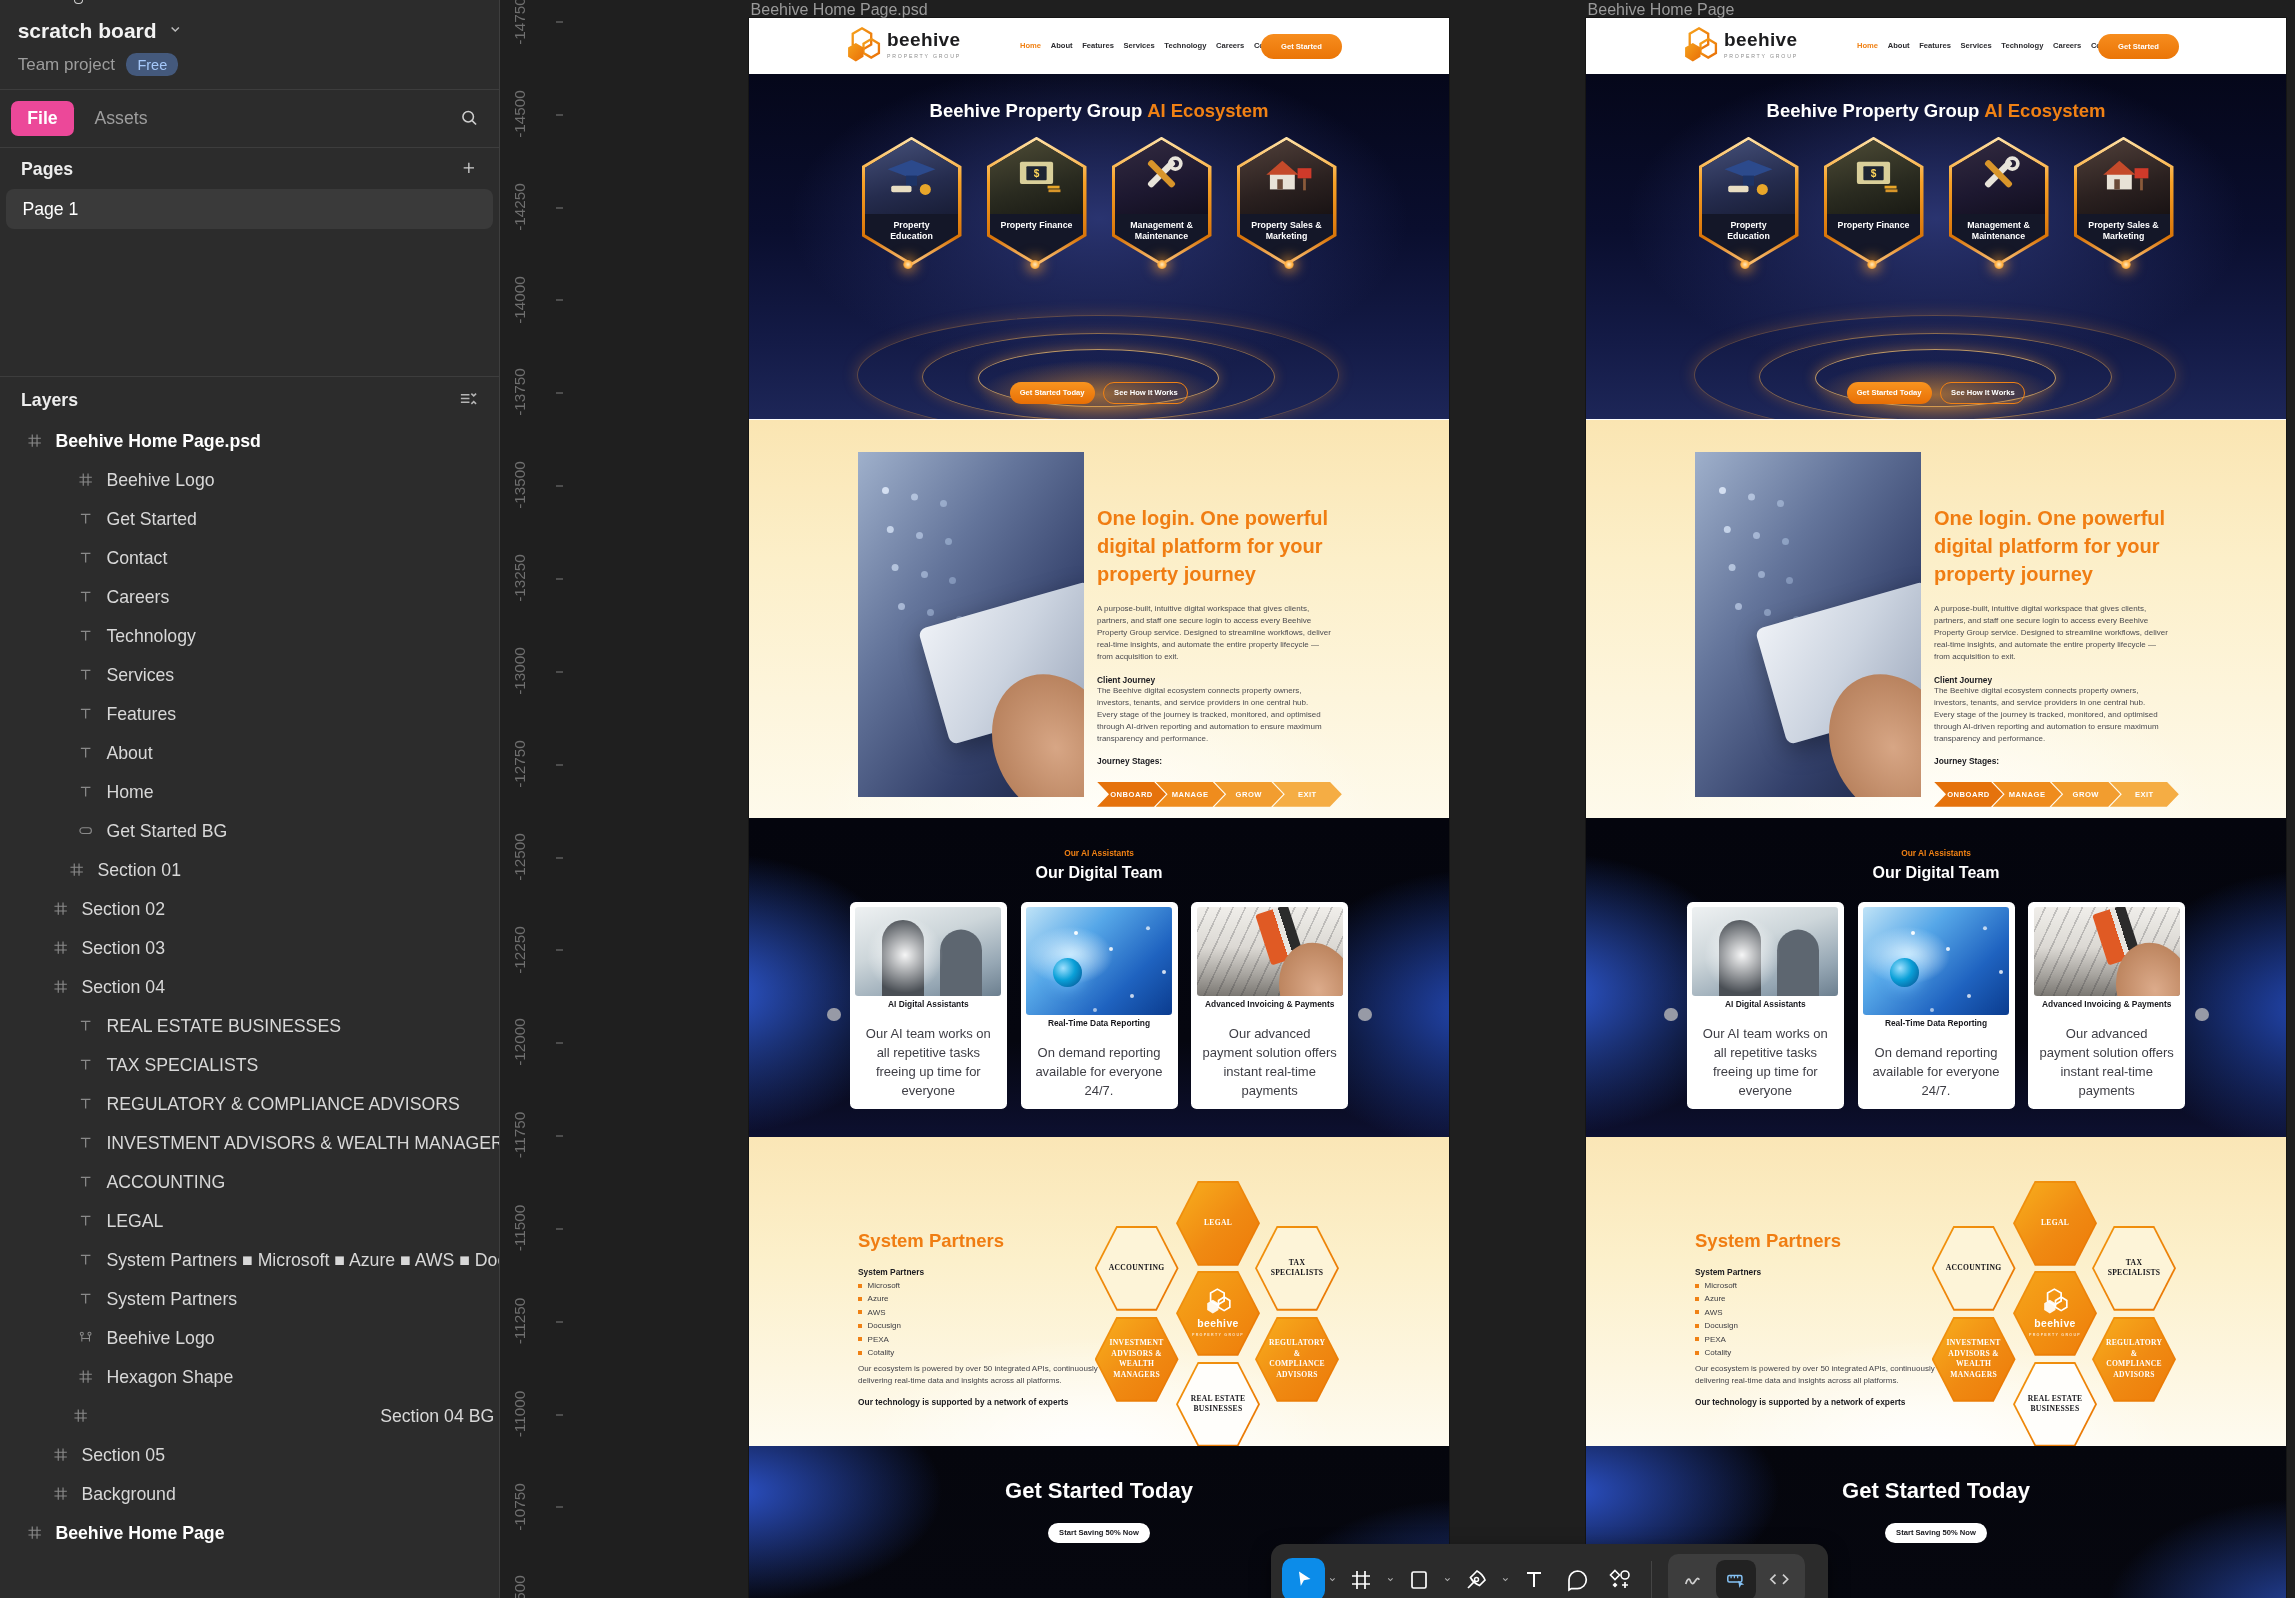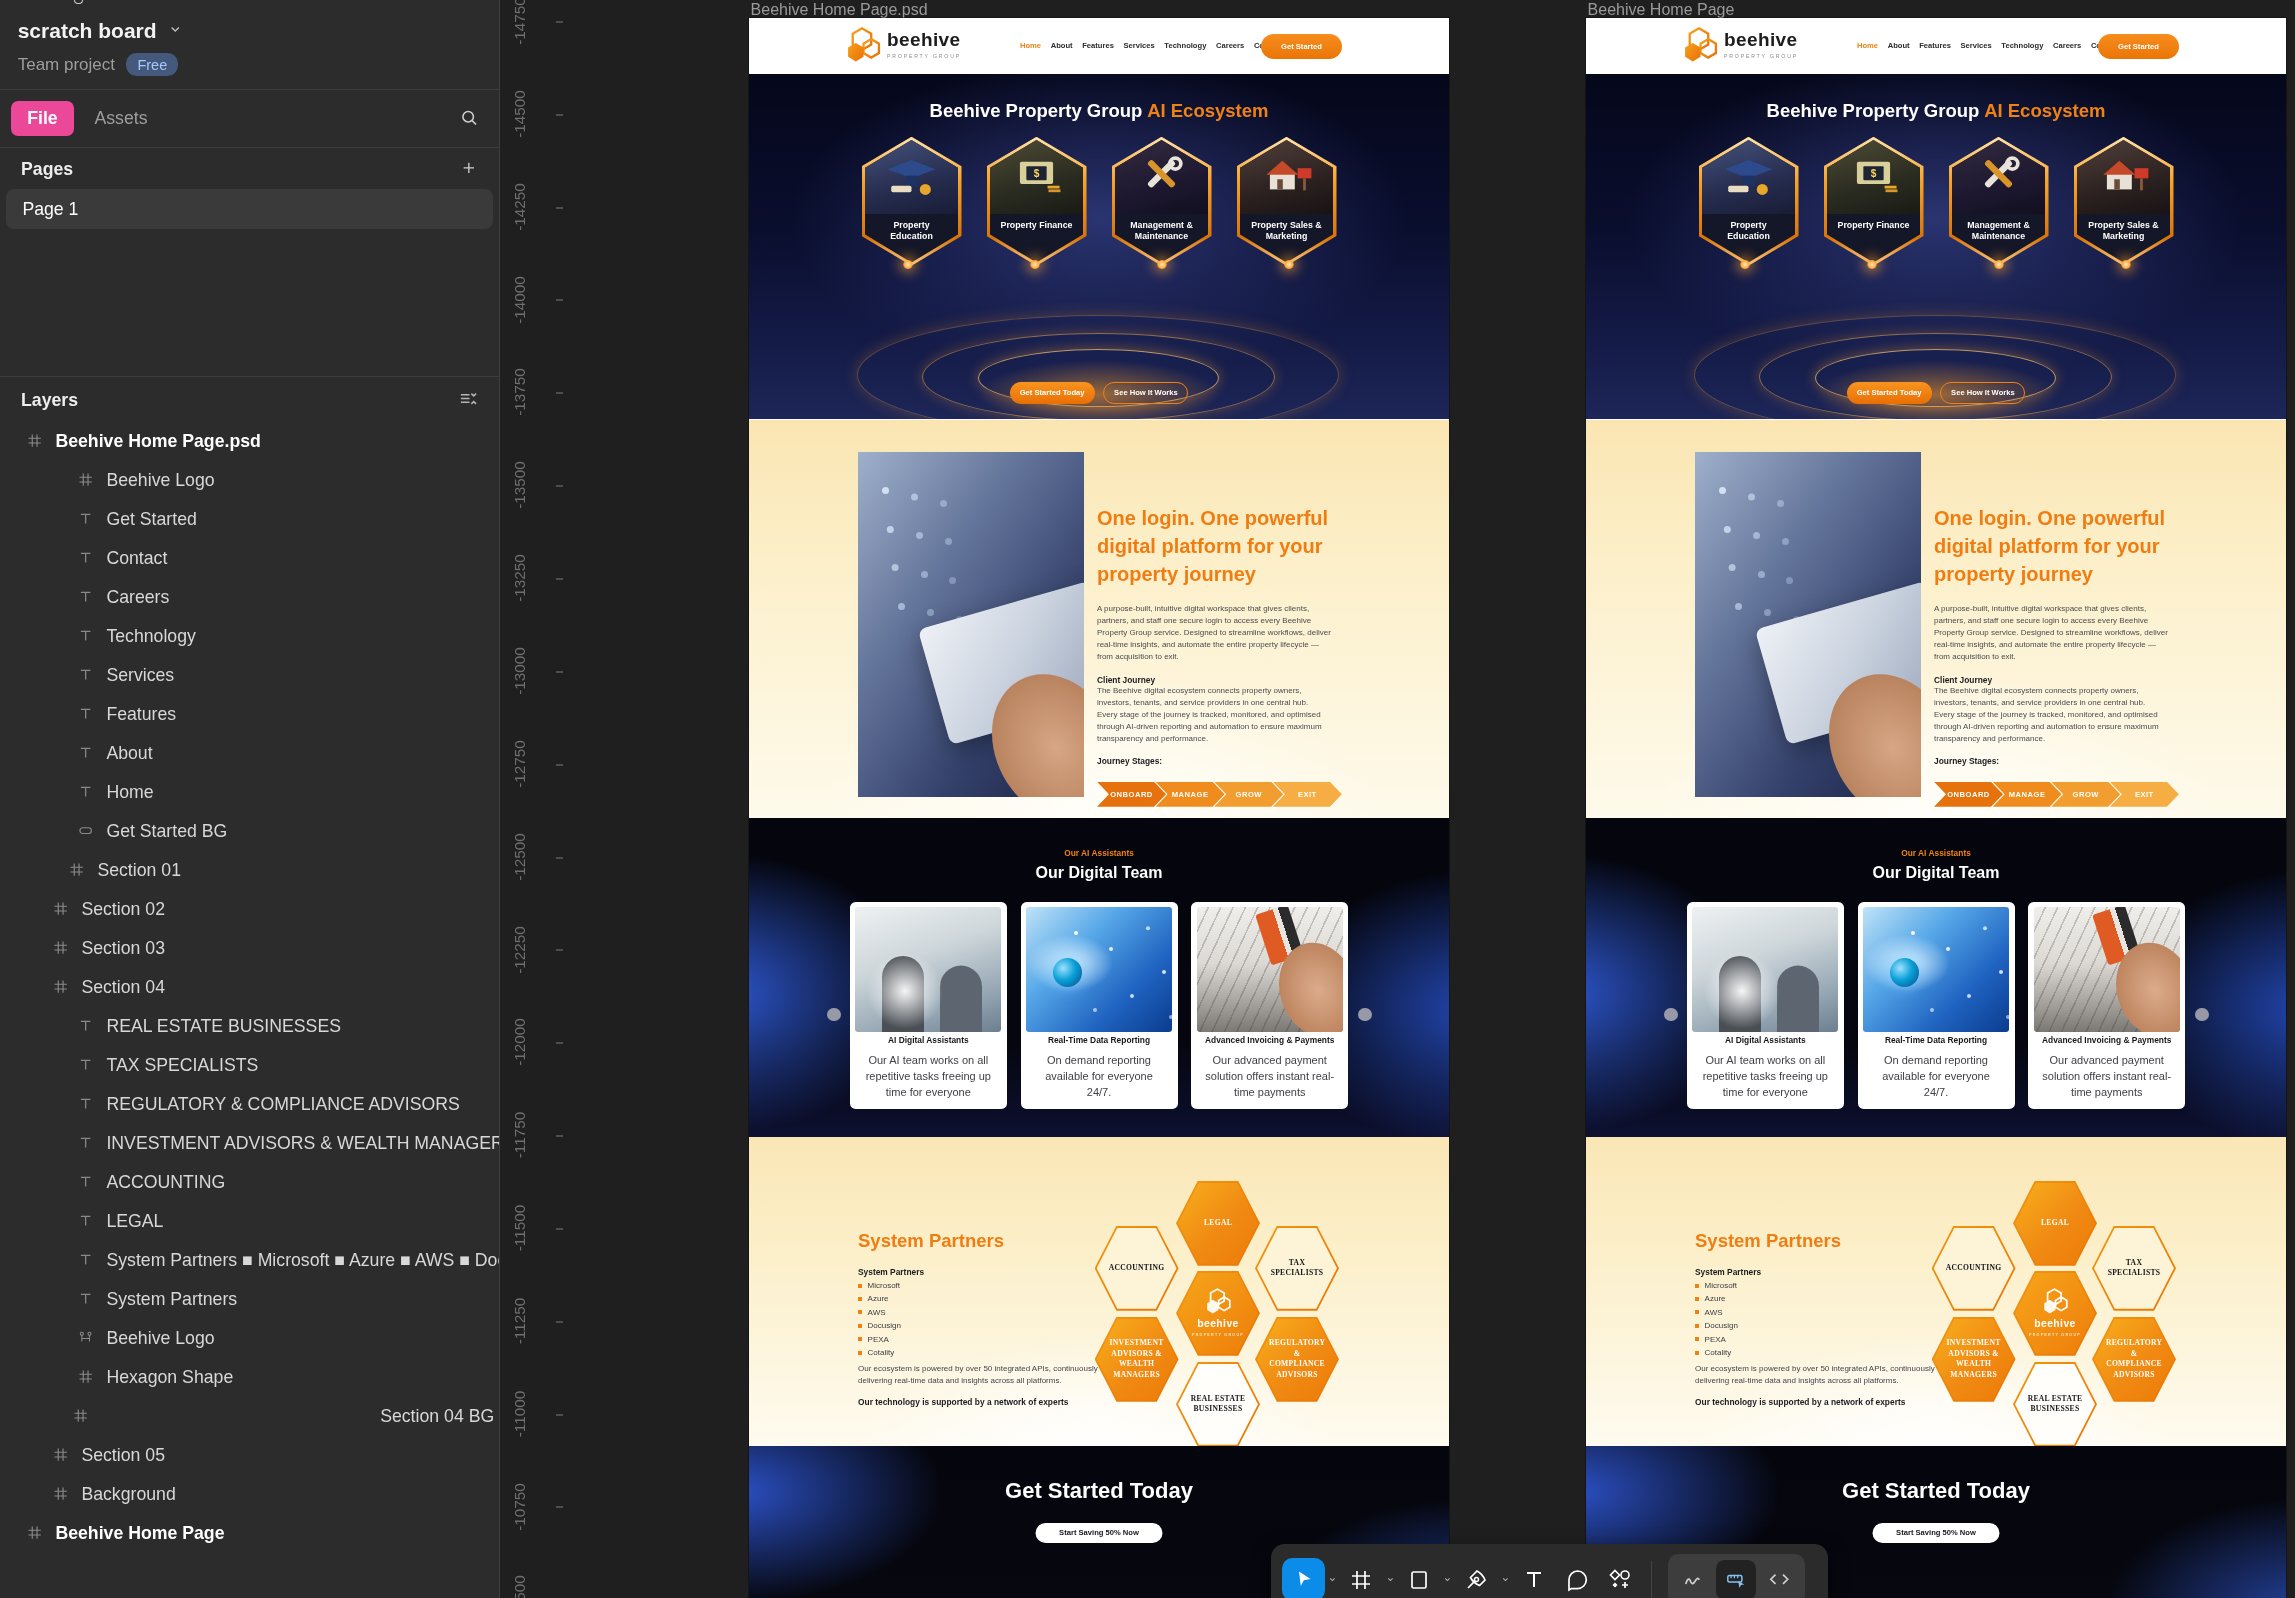--- a/index.html
+++ b/index.html
@@ -152,21 +152,21 @@
                               19px 77px 0 rgba(255,255,255,.6),95px 84px 0 rgba(255,255,255,.55);}
   .tc-img-2{background:repeating-linear-gradient(115deg,rgba(40,40,45,0) 0 9.6px,rgba(40,40,45,.22) 9.6px 11.2px),
             linear-gradient(180deg,#f0eeea 0%,#dcd9d4 45%,#a9a6a1 75%,#7b7873 100%);}
   .tc-img-2::before{content:"";position:absolute;width:53px;height:34px;border-radius:3.2px;left:56px;top:11.2px;
                     transform:rotate(72deg);
                     background:linear-gradient(180deg,#2b2b2b 0 30%,#e8e5e0 30% 46%,#e05a24 46% 100%);}
   .tc-img-2::after{content:"";position:absolute;width:76px;height:96px;border-radius:50%;right:-13px;top:35px;
                    transform:rotate(-18deg);background:radial-gradient(closest-side,#dcab8b,#bd855f);}
   .tc-cap{flex:1;display:flex;flex-direction:column;justify-content:center;padding:3.2px 11.2px 8px;text-align:center;}
   .tc-title{font-size:8.4px;font-weight:700;color:#17171c;}
-  .tc-body{margin-top:8px;font-size:11px;line-height:1.45;color:#3e3e45;}
+  .tc-body{margin-top:16px;font-size:13px;line-height:1.45;color:#3e3e45;}
   .car-dot{position:absolute;width:13.7px;height:13.7px;border-radius:50%;background:#979aa6;top:190px;}
 
   
   .sec4{position:absolute;top:1119px;height:309px;left:0;right:0;
         background:radial-gradient(369px 177px at 50% 102%,#ffffff 0%,rgba(255,255,255,0) 65%),
                    linear-gradient(180deg,#fae6b6 0%,#fcf0cb 40%,#fdf6e0 75%,#fefbf0 100%);}
   .s4-h{position:absolute;left:109px;top:93px;font-size:18.5px;font-weight:700;color:#f07d12;}
   .s4-block{position:absolute;left:109px;top:130px;width:251px;}
   .s4-sub{font-size:8.4px;font-weight:700;color:#1b1b20;}
   .s4-li{display:flex;align-items:center;gap:5.6px;margin-top:4.4px;font-size:8px;color:#3c3c42;}
@@ -187,21 +187,21 @@
                     font-family:"Liberation Sans",sans-serif;}
   .hx-brand{font-size:10.4px;font-weight:600;letter-spacing:0.4px;margin-top:2.4px;}
   .hx-brand-sub{font-size:3.6px;letter-spacing:1.3px;color:rgba(255,255,255,.75);margin-top:1.6px;}
 
   
   .sec5{position:absolute;top:1428px;height:153px;left:0;right:0;
         background:radial-gradient(345px 185px at -2% 30%,#2b50c4 0%,rgba(43,80,196,0) 60%),
                    radial-gradient(337px 193px at 103% 110%,#24439f 0%,rgba(36,67,159,0) 60%),
                    linear-gradient(180deg,#05060d 0%,#06070f 100%);}
   .s5-title{position:absolute;top:32px;width:100%;text-align:center;font-size:22px;font-weight:700;color:#fff;}
-  .s5-btn{position:absolute;top:77px;left:50%;transform:translateX(-50%);width:127px;height:20px;border-radius:10.4px;
+  .s5-btn{position:absolute;top:77px;left:50%;transform:translateX(-50%);width:102px;height:20px;border-radius:10.4px;
           background:#fff;color:#17171c;font-size:7.6px;font-weight:700;display:flex;align-items:center;justify-content:center;}
 
   
   #toolbar{position:absolute;left:1271px;top:1544px;width:557px;height:71px;background:#2b2b2b;
            border-radius:13.7px;box-shadow:0 6.4px 19px rgba(0,0,0,.5);display:flex;align-items:center;
            padding:0 11.2px;z-index:20;}
   .tool{width:43px;height:43px;border-radius:10.4px;display:flex;align-items:center;justify-content:center;flex:0 0 43px;}
   .tool svg{width:24px;height:24px;}
   .tool.selected{background:#0c8ce9;}
   .tchev{width:14.5px;display:flex;justify-content:center;flex:0 0 14.5px;}

